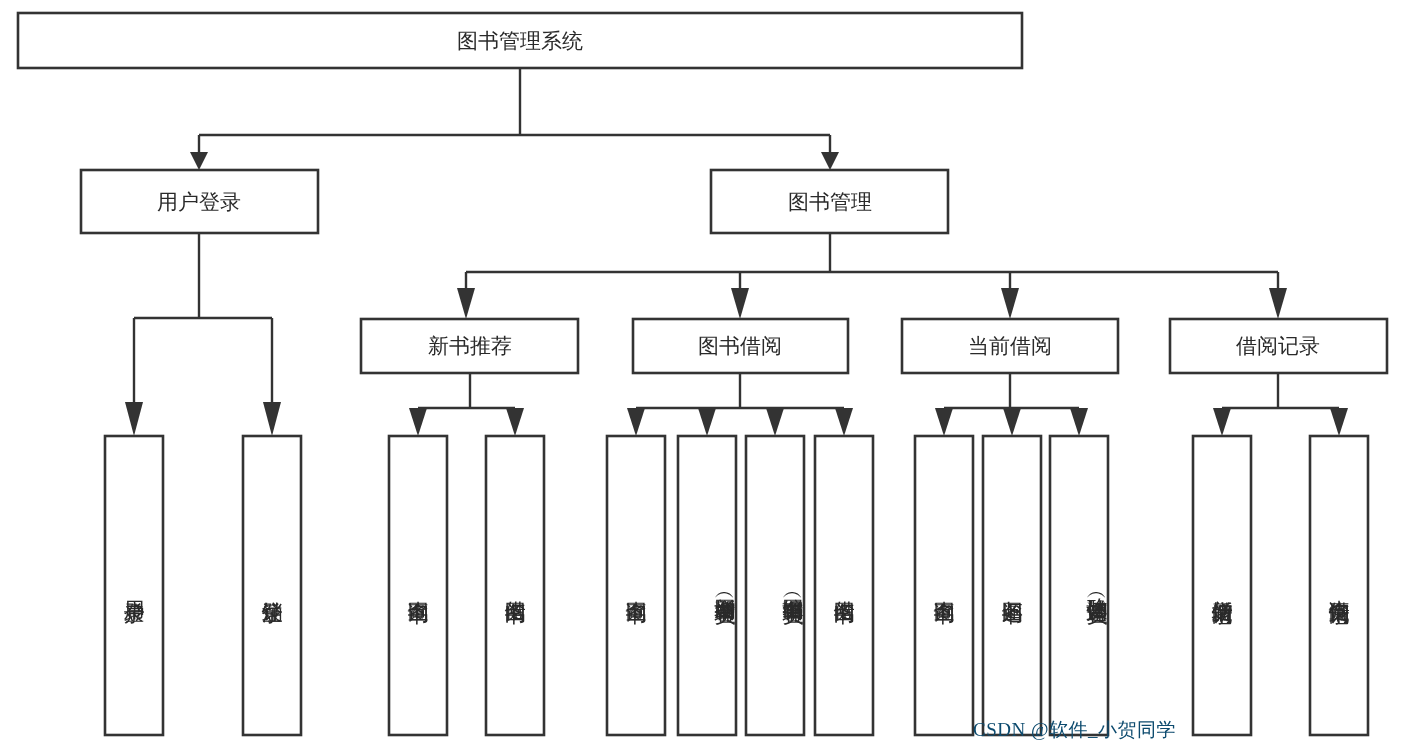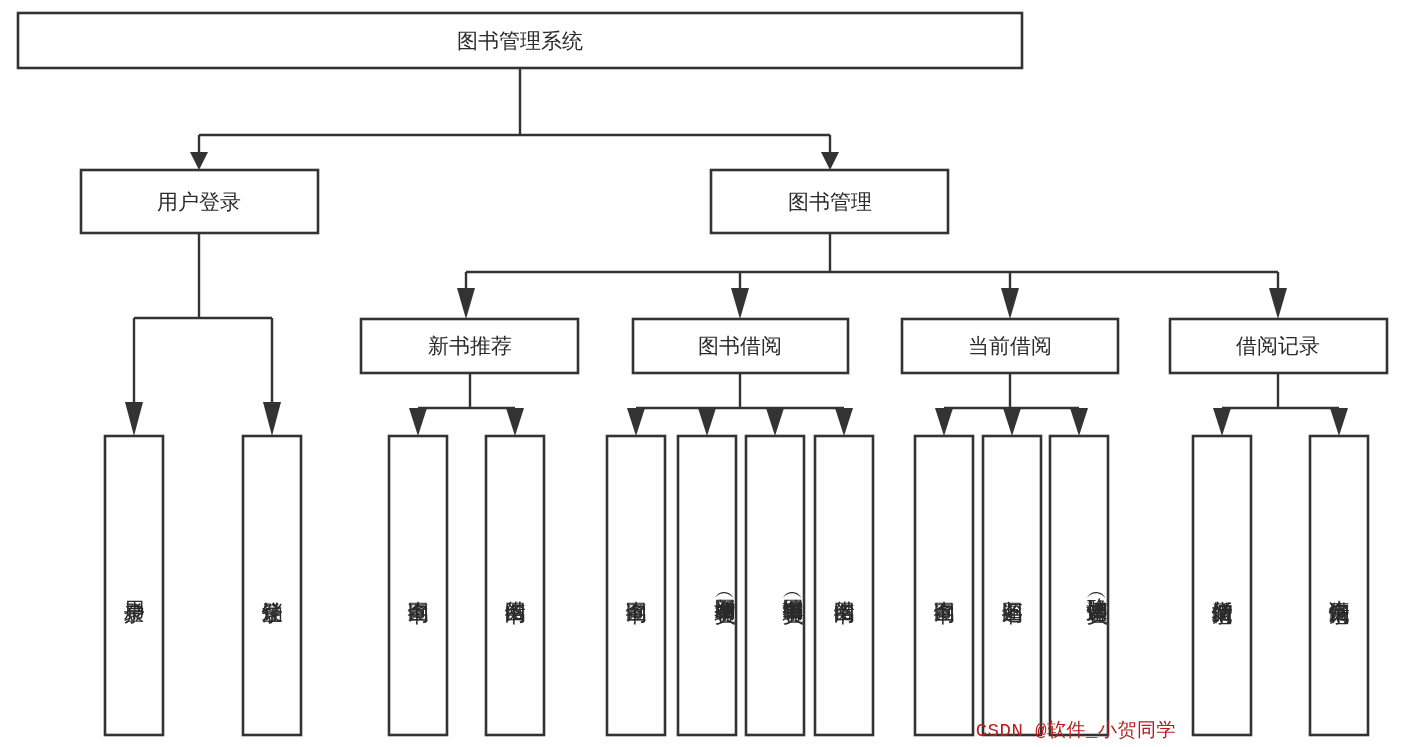--- a/index.html
+++ b/index.html
@@ -59,23 +59,23 @@
     line-height: 1.06;
     color: #2a2a2a;
     letter-spacing: 1px;
     white-space: nowrap;
     pointer-events: none;
   }
   .watermark {
     position: absolute;
     right: 12px;
     bottom: 4px;
-    font-family: Liberation Mono, monospace;
+    font-family: Liberation Serif, serif;
     font-size: 19px;
-    color: #b91c1c;
+    color: #0c4a6e;
     white-space: nowrap;
     letter-spacing: 0.5px;
   }
 </style>
 </head>
 <body>
 
 <div id="diagram-root">
 
   <svg class="diagram-svg" viewBox="0 0 1405 747" xmlns="http://www.w3.org/2000/svg">

